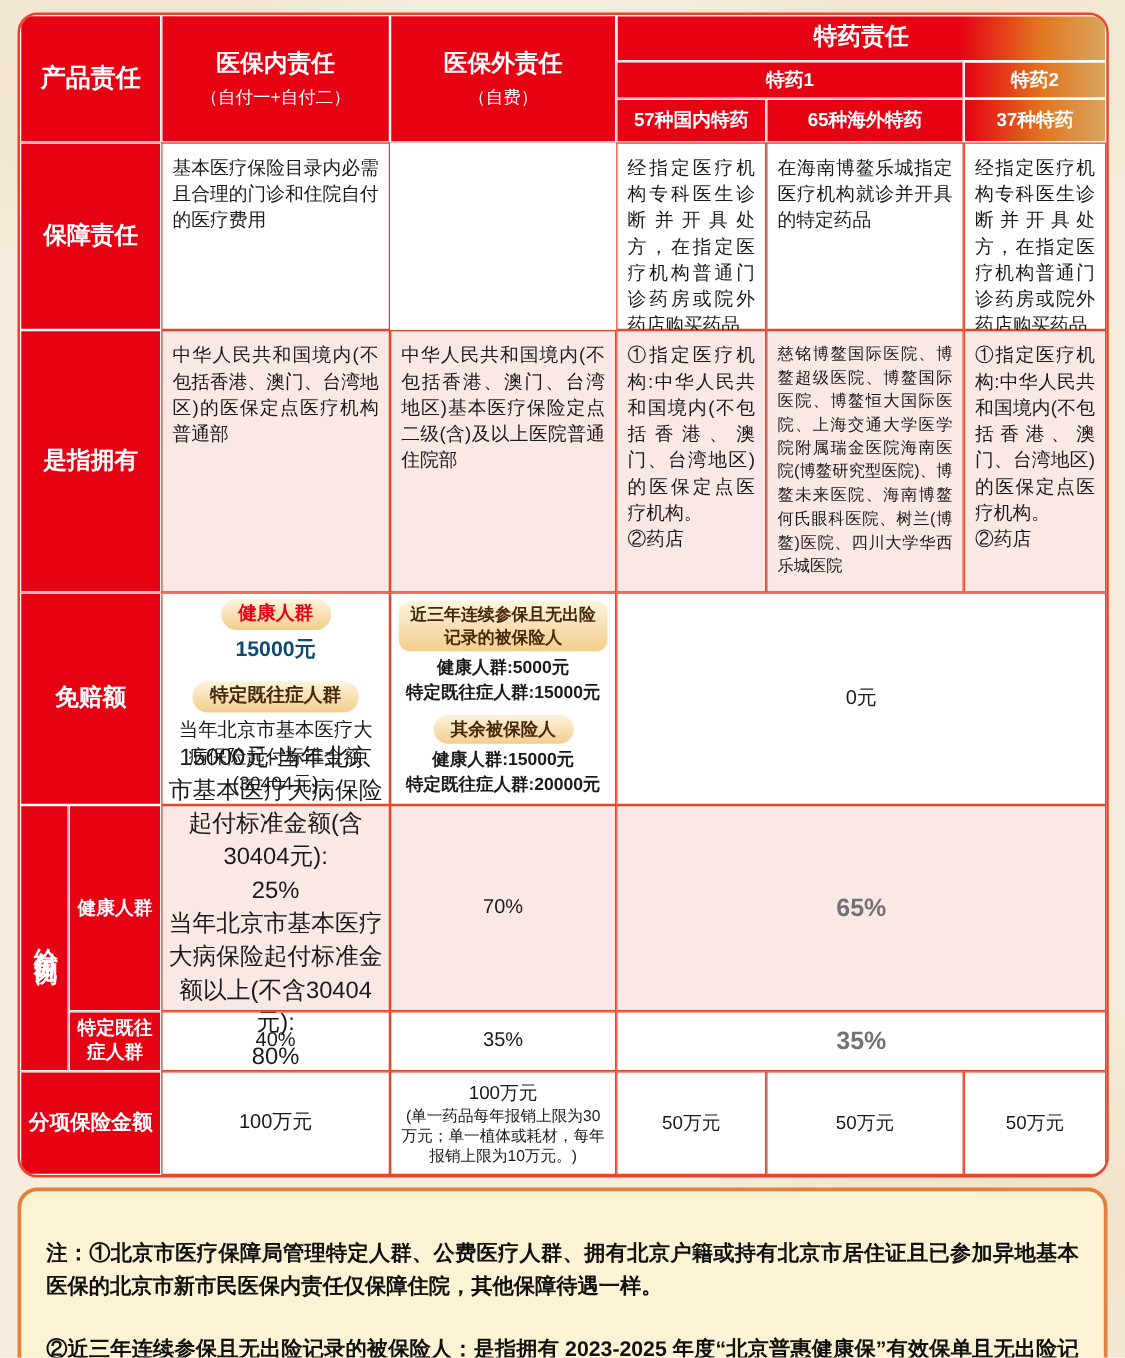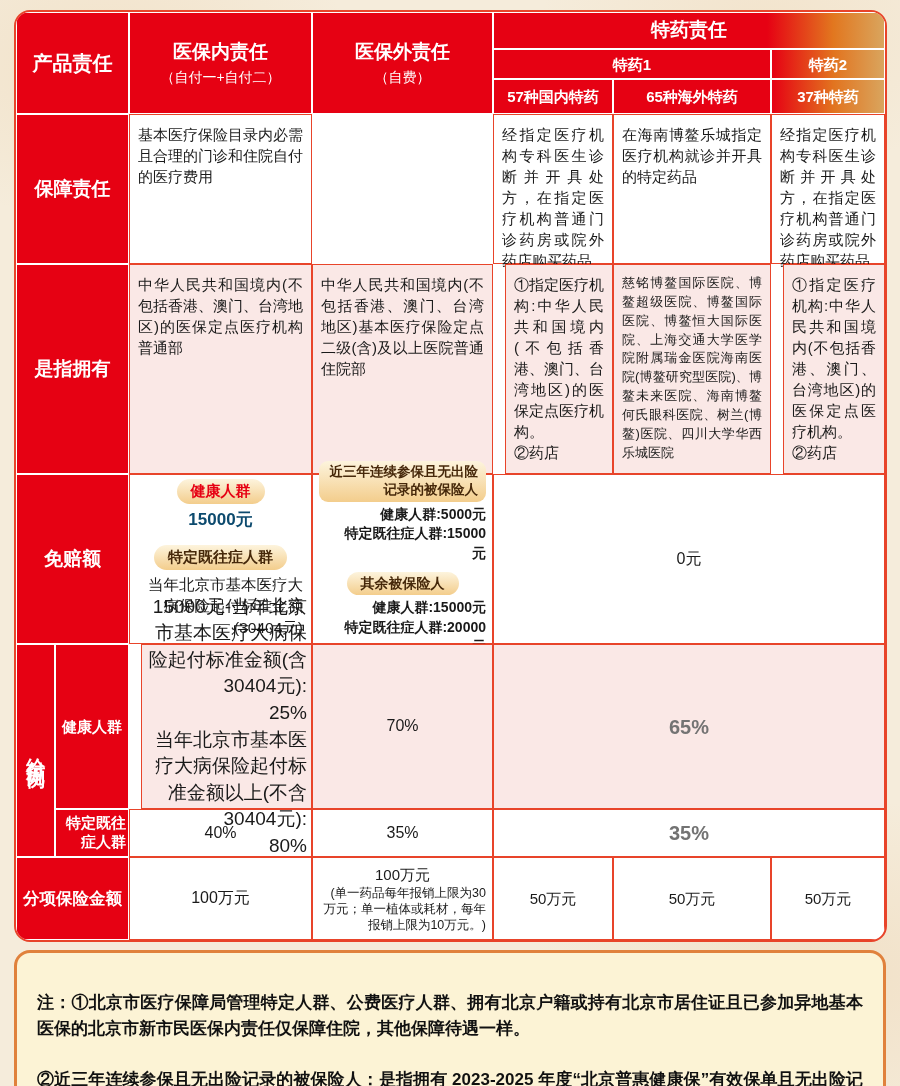--- a/index.html
+++ b/index.html
@@ -14,30 +14,30 @@
   }
   .tbl{
     position:absolute;left:14px;top:10px;
     display:grid;
     grid-template-columns:39px 74px 183px 181px 120px 158px 114px;
     grid-template-rows:37px 30px 35px 150px 210px 170px 165px 48px 83px;
     border:2px solid #e8442a;border-radius:16px;overflow:hidden;background:#fff;
   }
   .c{
     display:flex;align-items:center;justify-content:center;flex-direction:column;
-    text-align:right;border:1px solid #e8442a;color:#1a1a1a;
+    text-align:center;border:1px solid #e8442a;color:#1a1a1a;
     font-size:15px;line-height:1.4;padding:4px;box-sizing:border-box;gap:2px;
   }
   .red{background:#e60113;color:#fff;border:1px solid #ffffff;font-weight:bold;}
   .grad{background:linear-gradient(90deg,#e60113 0%,#e2741f 55%,#d9a55e 100%);}
   .gradband{background:linear-gradient(90deg,#e60113 70%,#e2771f 87%,#d9a55e 100%);}
   .pink{background:#fae8e6;}
   .top{justify-content:flex-start;align-items:flex-start;text-align:justify;padding:9px 8px;}
   .just{text-align:justify;}
-  .pre{white-space:pre-line;margin-left:12px;}
+  .pre{white-space:pre-line;}
   .vert{writing-mode:vertical-lr;text-orientation:upright;letter-spacing:4px;font-size:19px;}
   .f20{font-size:20px;}  .f19{font-size:19px;}
   .f16{font-size:16px;}  .f14{font-size:14px;}  .f13{font-size:13px;line-height:1.45;}
   .redval{color:#737373;font-weight:bold;font-size:20px;}
   .redtxt{color:#0c4a6e;font-weight:bold;font-size:17px;}
   .badge{display:inline-block;background:linear-gradient(180deg,#fdf4dd,#f3cd8c);
          border-radius:999px;padding:2px 14px;font-weight:bold;font-size:15px;line-height:1.35;}
   .badge.r{color:#e60113;}
   .badge.d{color:#46280a;}
   .badge.rect{border-radius:9px;padding:2px 8px;font-size:13.5px;}

